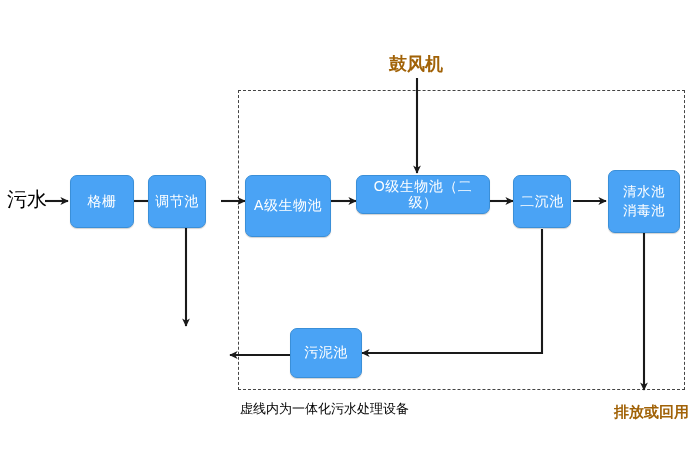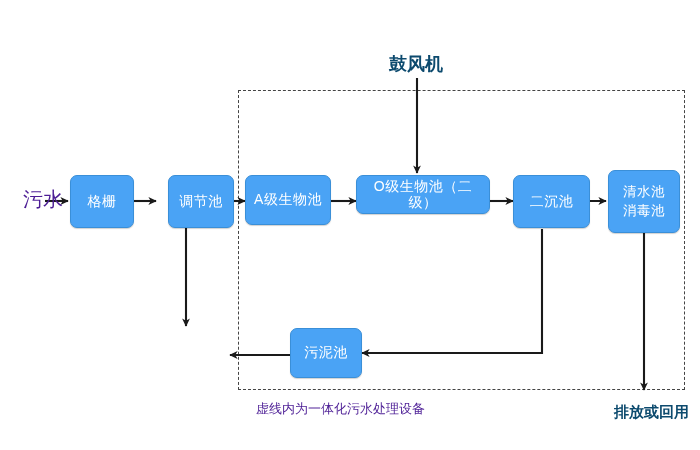--- a/index.html
+++ b/index.html
@@ -28,22 +28,22 @@
     letter-spacing:0.5px;
     box-shadow:0 1px 1px rgba(0,0,0,.18);
     font-size:14px;
     white-space:pre-line;
     padding:0 3px;
   }
   .node.two-line{font-size:13.5px;line-height:1.35;}
 
   
   .lbl{position:absolute;white-space:nowrap;}
-  .lbl.black{color:#4c1d95;margin-left:16px;}
-  .lbl.blue{color:#0c4a6e;}
+  .lbl.black{color:#000000;}
+  .lbl.blue{color:#a16207;}
 
   
   .dashed-box{
     position:absolute;
     border:1.5px dashed #444444;
     box-sizing:border-box;
     background:transparent;
   }
 
   svg.wires{position:absolute;left:0;top:0;width:700px;height:450px;overflow:visible;}
@@ -81,27 +81,27 @@
 
     <line class="wire" x1="644" y1="233" x2="644" y2="390" marker-end="url(#ah)"></line>
 
     <path class="wire" d="M542,229 L542,353 L362,353" marker-end="url(#ah)"></path>
 
     <line class="wire" x1="290" y1="355" x2="230" y2="355" marker-end="url(#ah)"></line>
   </svg>
 
   <div class="node" style="left:70px;top:175px;width:64px;height:53px;">格栅</div>
 
-  <div class="node" style="left:168px;top:175px;width:66px;height:53px;">调节池</div>
+  <div class="node" style="left:148px;top:175px;width:58px;height:53px;">调节池</div>
 
-  <div class="node" style="left:245px;top:175px;width:86px;height:50px;">A级生物池</div>
+  <div class="node" style="left:245px;top:175px;width:86px;height:62px;">A级生物池</div>
 
   <div class="node" style="left:356px;top:175px;width:134px;height:39px;">O级生物池（二级）</div>
 
-  <div class="node" style="left:513px;top:175px;width:77px;height:53px;">二沉池</div>
+  <div class="node" style="left:513px;top:175px;width:58px;height:53px;">二沉池</div>
 
   <div class="node" style="left:290px;top:328px;width:72px;height:50px;">污泥池</div>
 
   <div class="node two-line" style="left:608px;top:170px;width:72px;height:63px;">清水池
 消毒池</div>
 
   <div class="lbl black" style="left:7px;top:186px;font-size:20px;">污水</div>
 
   <div class="lbl blue" style="left:389px;top:52px;font-size:18px;font-weight:bold;">鼓风机</div>
 

